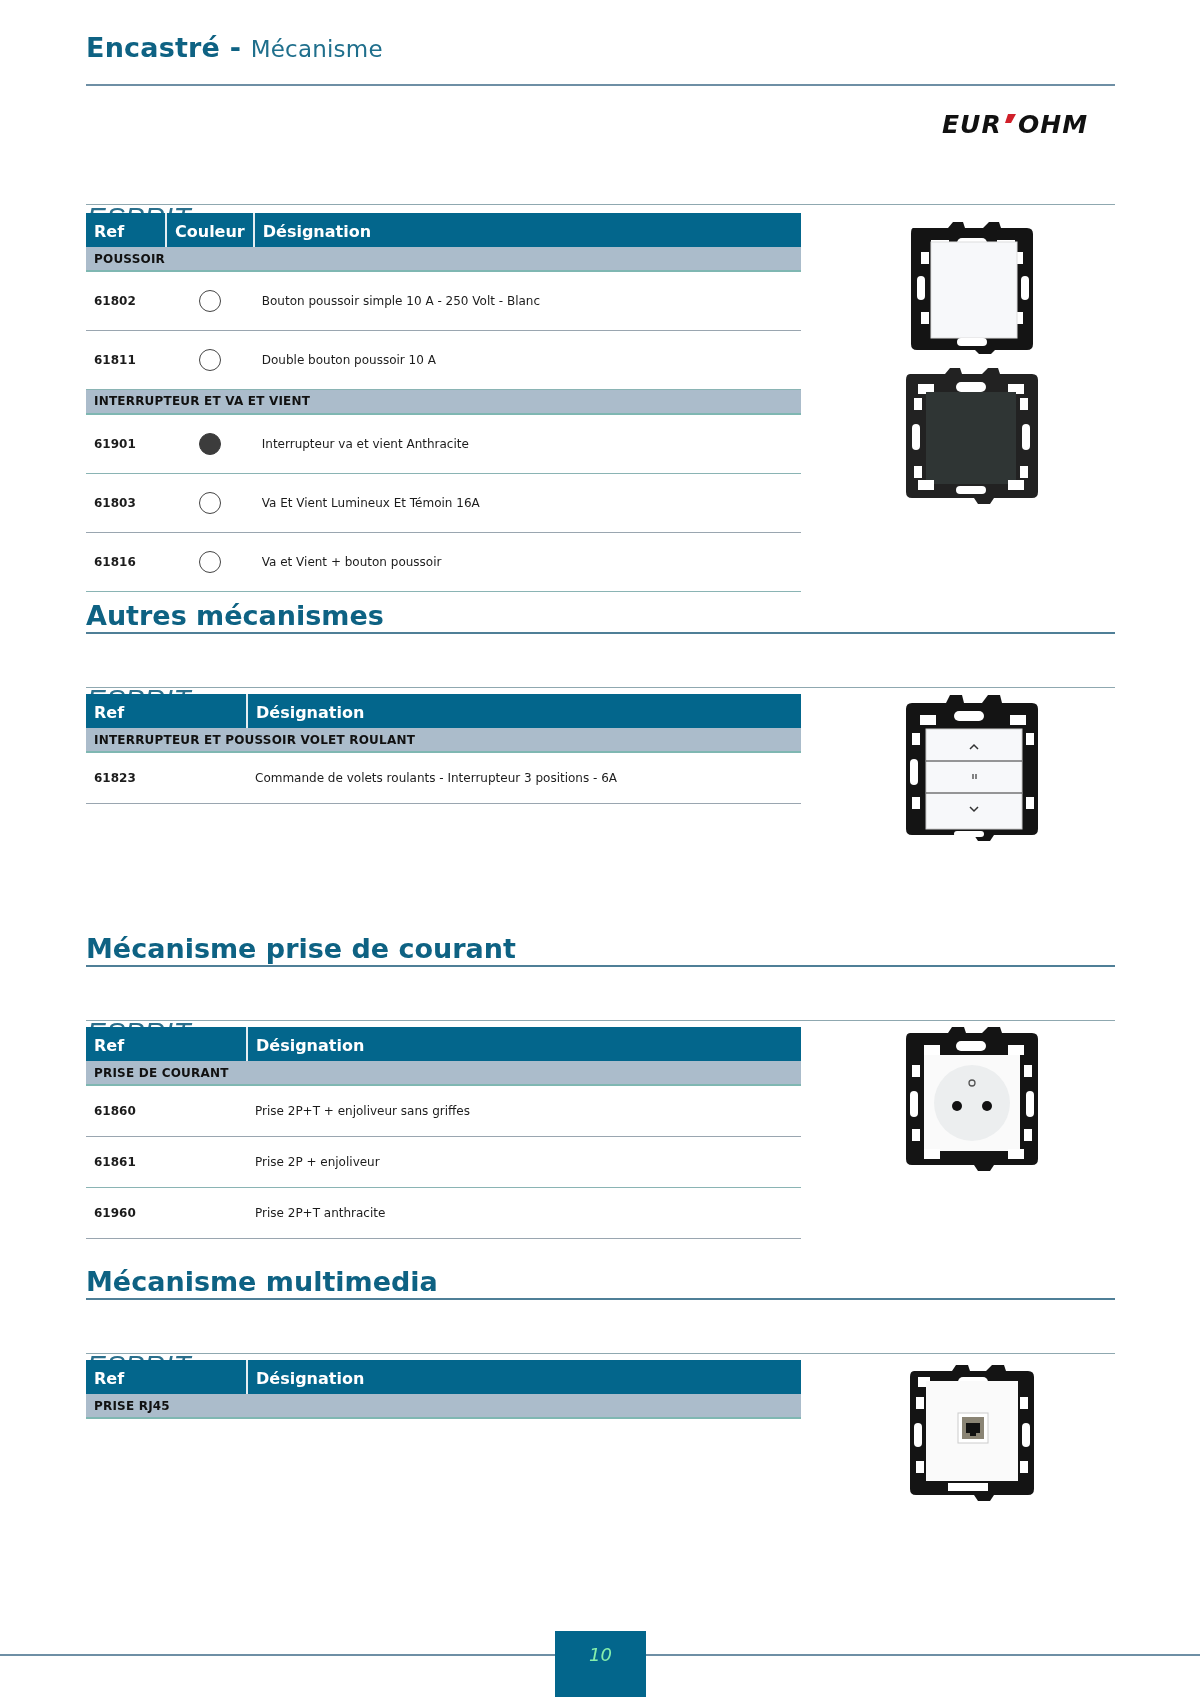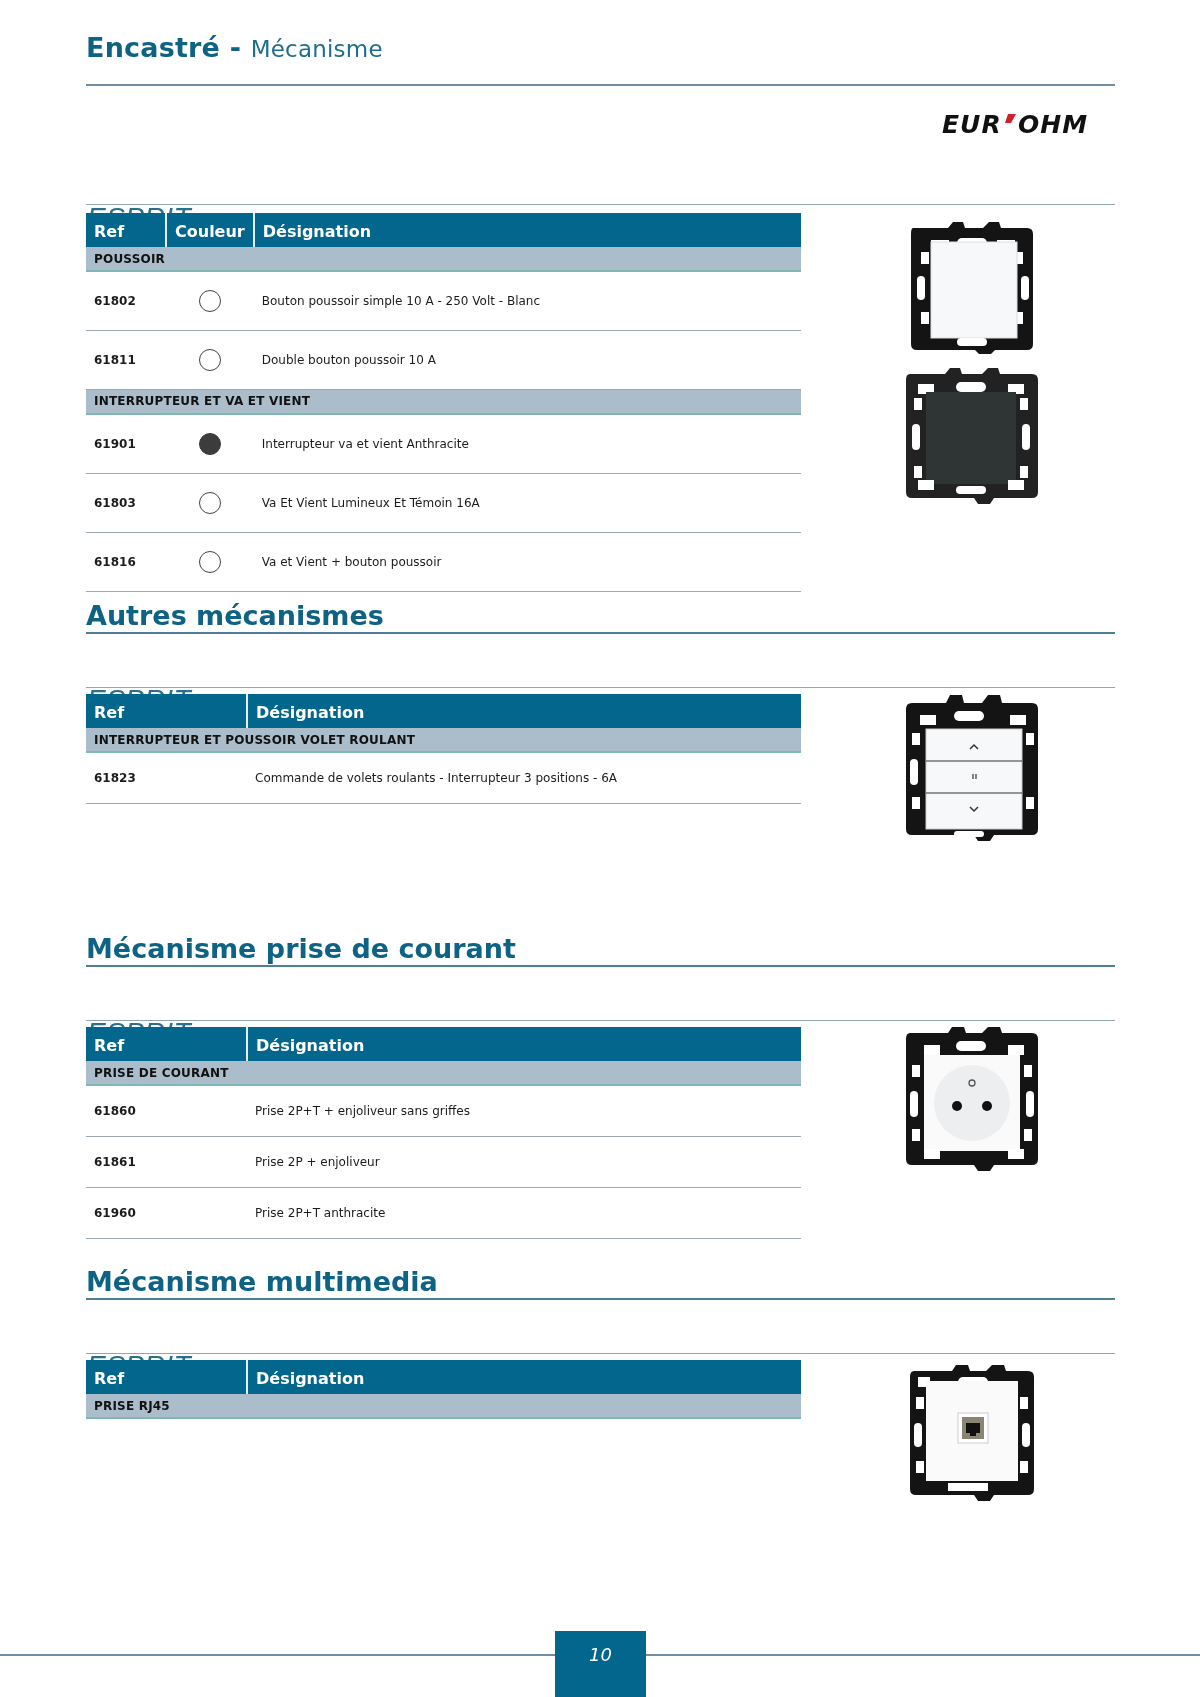--- a/index.html
+++ b/index.html
@@ -60,21 +60,21 @@
 
     .col-ref-3 { width: 80px; }
     .col-color { width: 81px; }
     .col-ref-2 { width: 161px; }
 
     .product-image { position: absolute; }
 
     .footer-rule { position: absolute; left: 0; top: 1654px; width: 1200px; height: 2px; background: #6e8fa5; }
     .page-number {
       position: absolute; left: 555px; top: 1631px; width: 91px; height: 66px;
-      background: #03668c; color: #ffffff; font-size: 18px; font-style: italic;
+      background: #03668c; color: #86efac; font-size: 18px; font-style: italic;
       text-align: center; padding-top: 13px;
     }
   </style>
 </head>
 <body>
 
 <div class="page-title">
   <span class="main">Encastré</span><span class="sep"> - </span><span class="sub">Mécanisme</span>
 </div>
 <div class="title-rule" style="top:84px;"></div>

